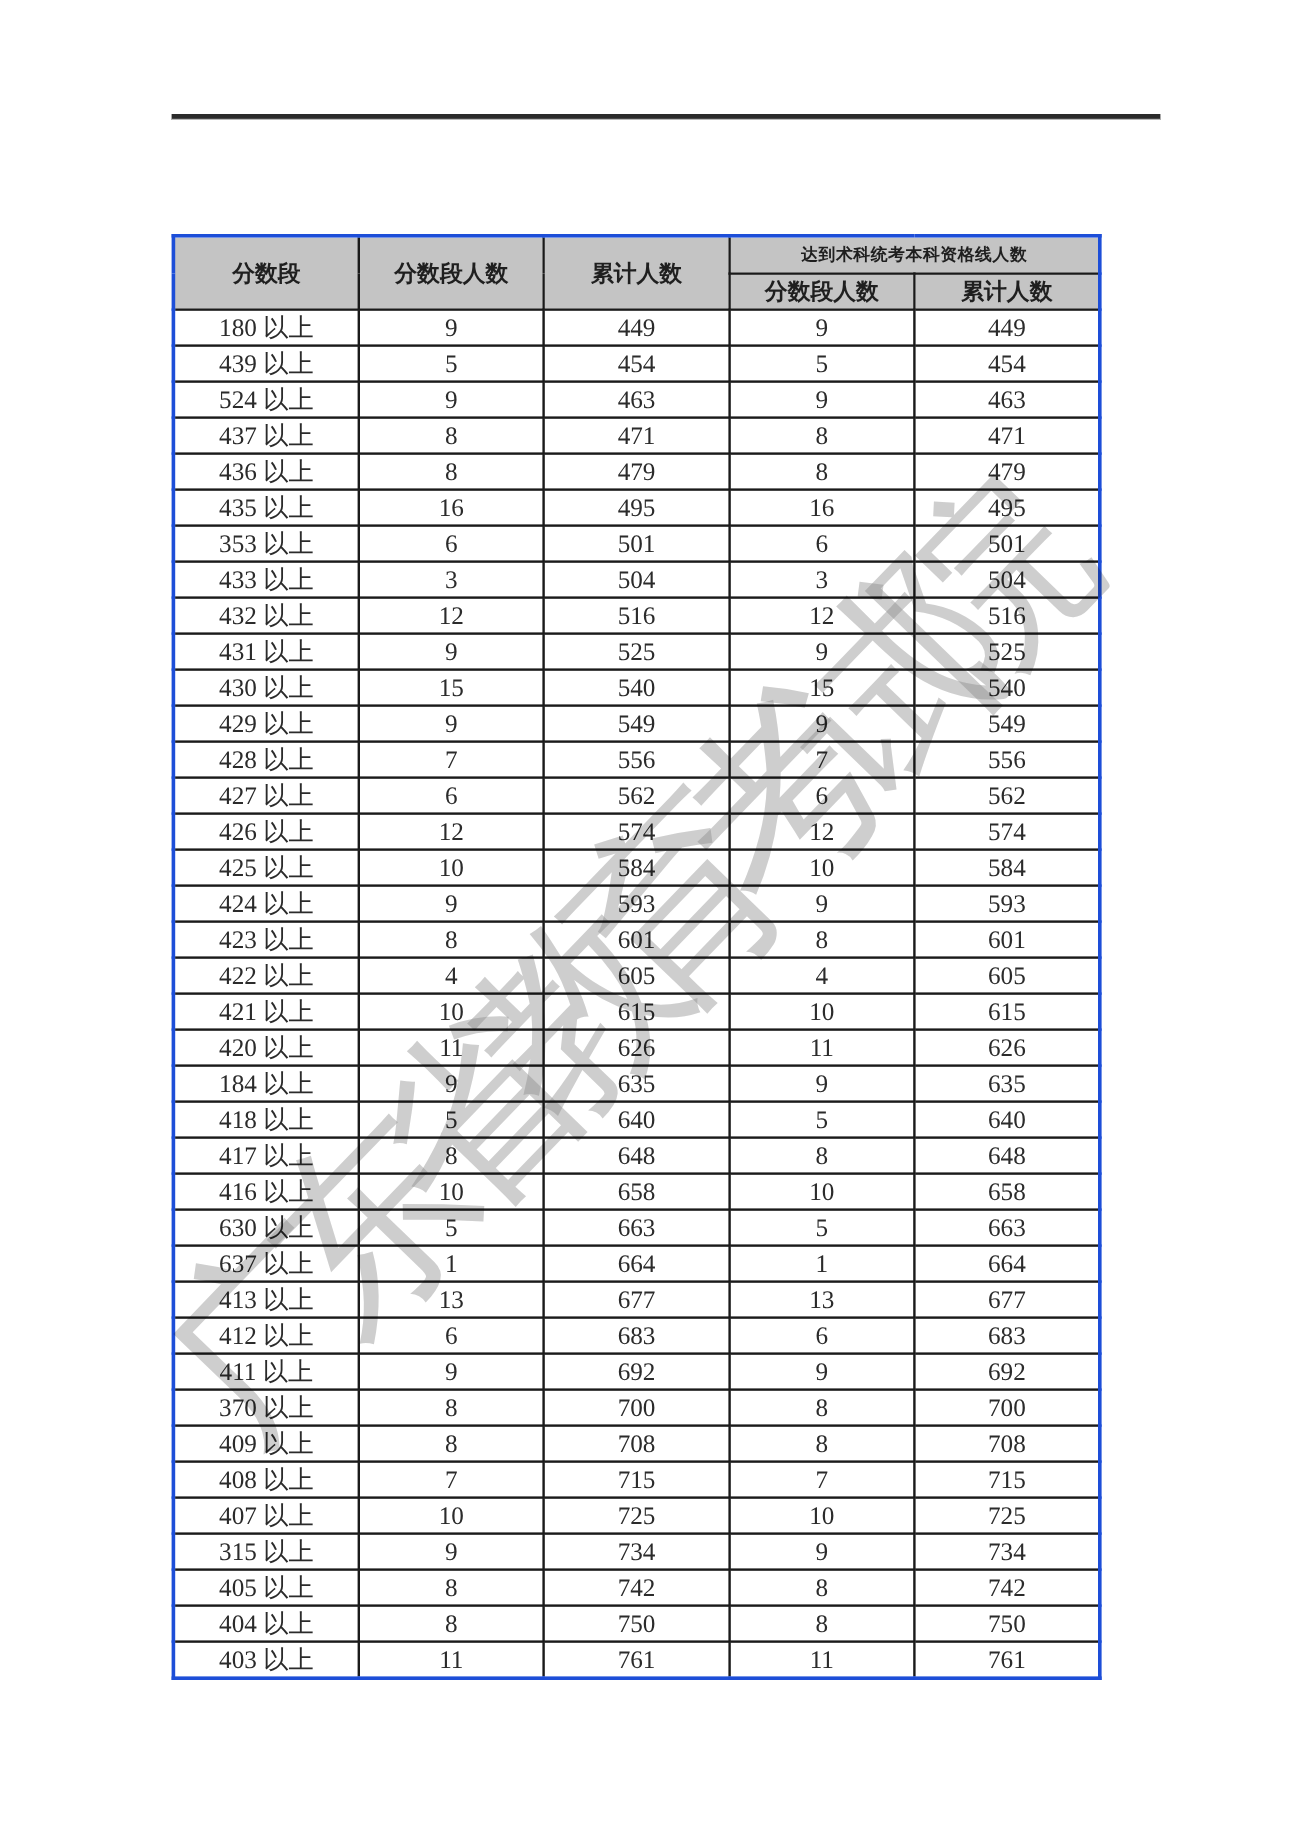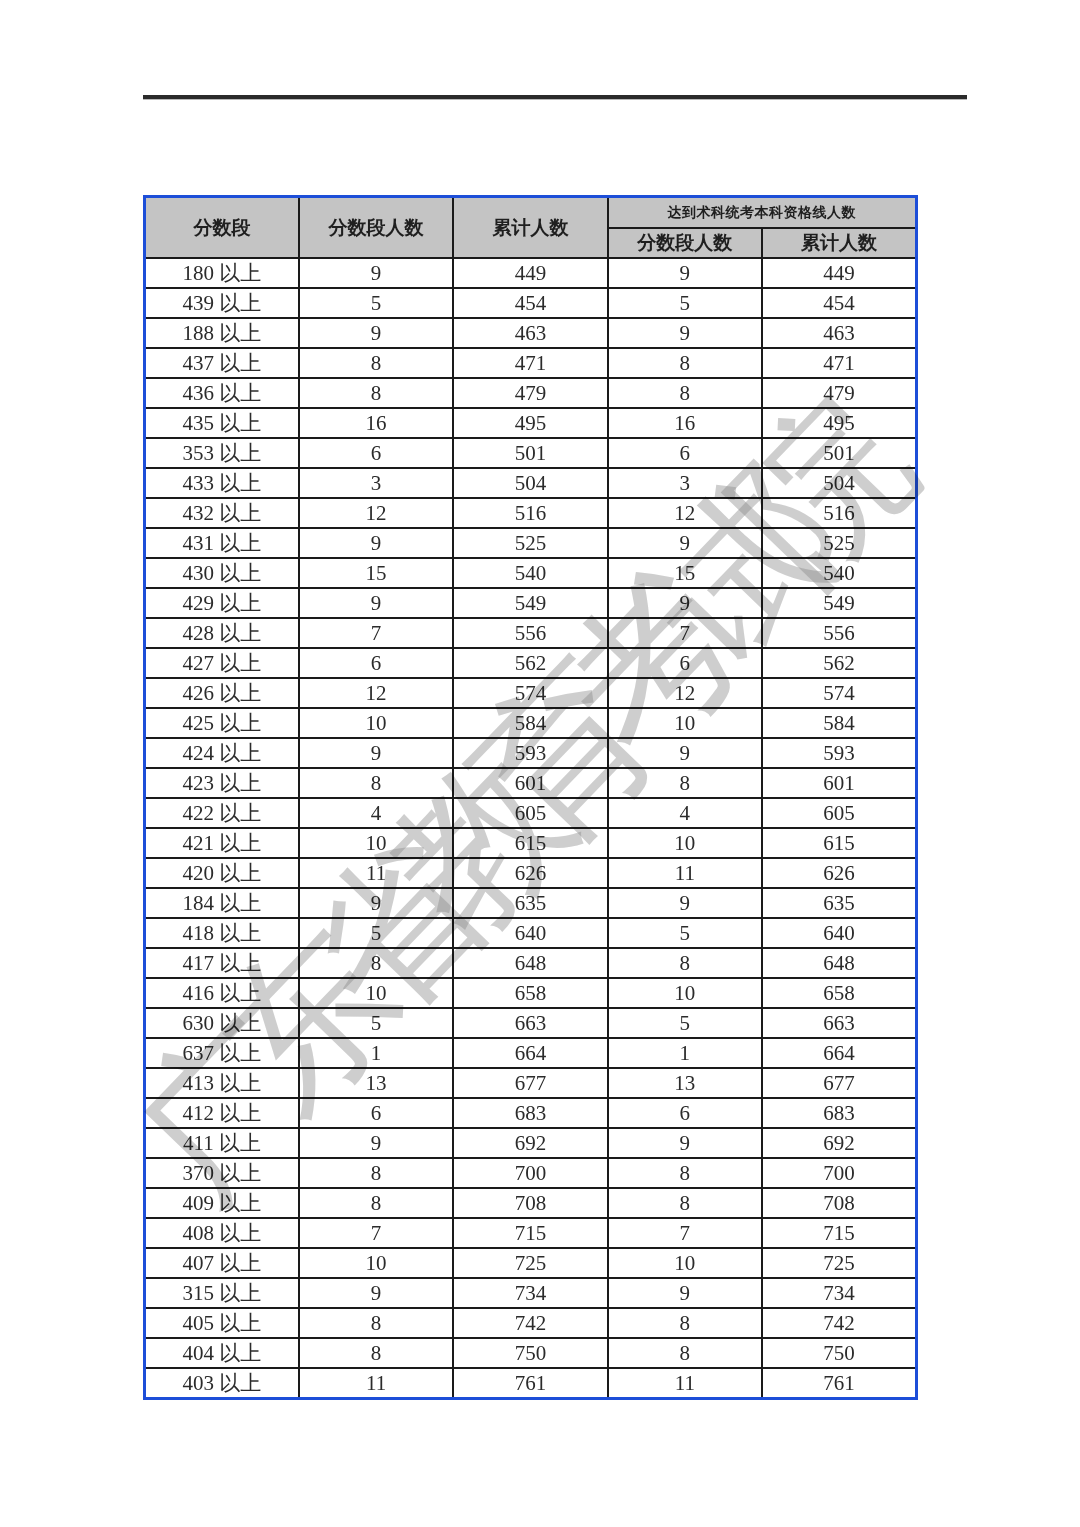--- a/index.html
+++ b/index.html
@@ -111,21 +111,21 @@
           <td>449</td>
         </tr>
         <tr>
           <td>439 以上</td>
           <td>5</td>
           <td>454</td>
           <td>5</td>
           <td>454</td>
         </tr>
         <tr>
-          <td>188 以上</td>
+          <td>524 以上</td>
           <td>9</td>
           <td>463</td>
           <td>9</td>
           <td>463</td>
         </tr>
         <tr>
           <td>437 以上</td>
           <td>8</td>
           <td>471</td>
           <td>8</td>

